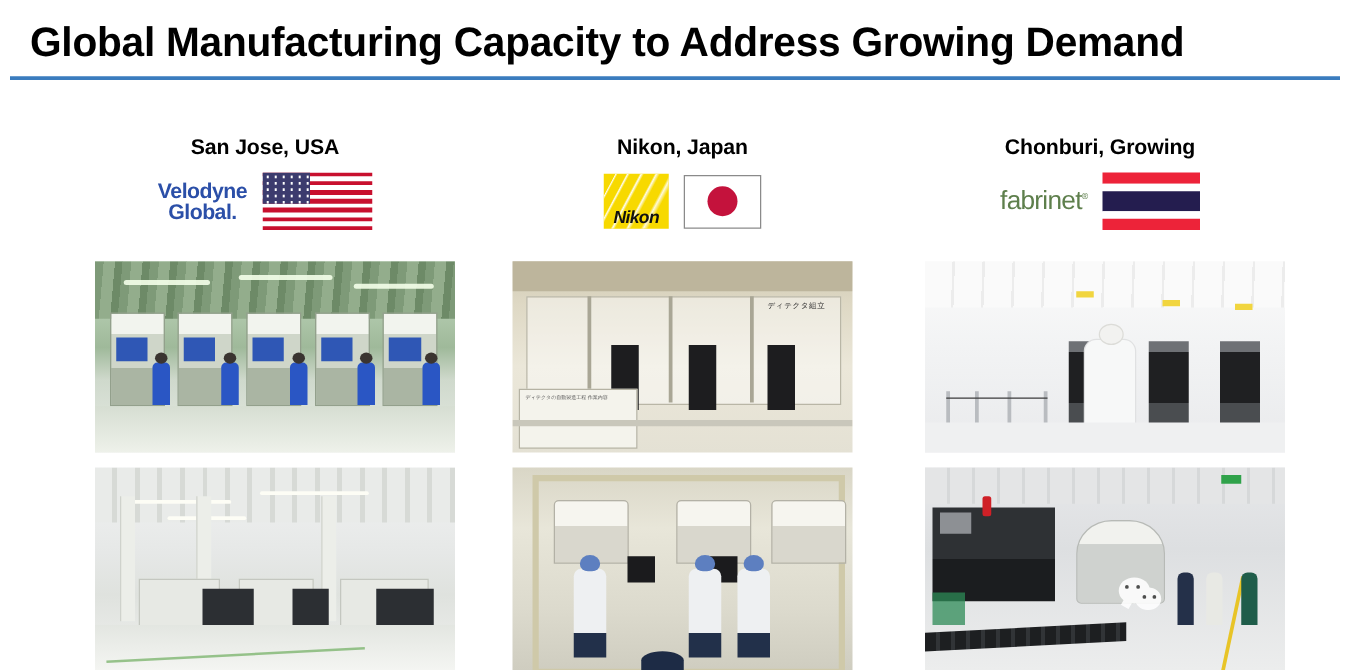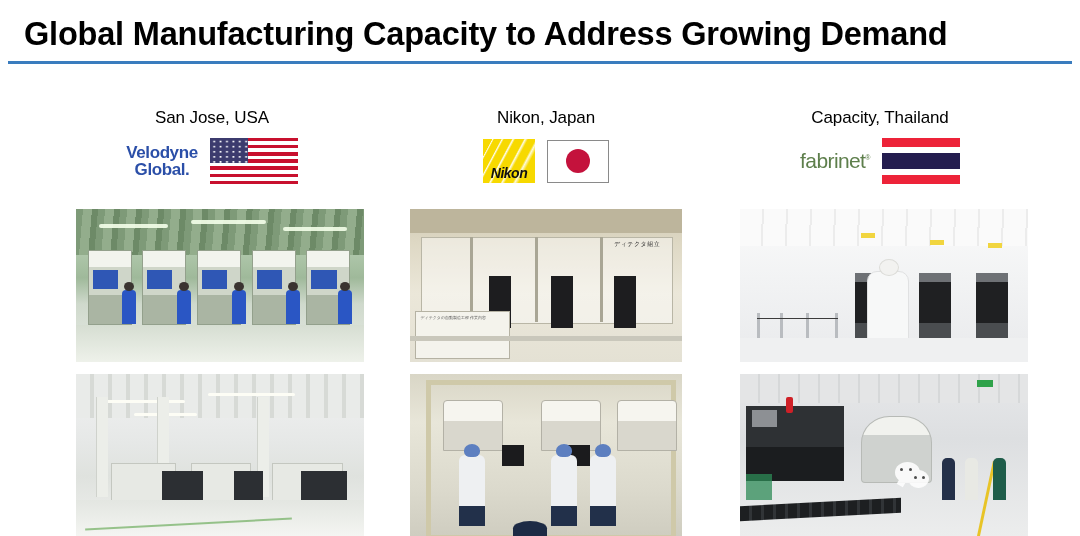--- a/index.html
+++ b/index.html
@@ -23,21 +23,21 @@
   }
 
   
   .col{position:absolute;top:0;height:536px;}
   .col-1{left:62px;width:300px;}
   .col-2{left:396px;width:300px;}
   .col-3{left:730px;width:300px;}
 
   .col-head{
     position:absolute;top:108px;width:100%;text-align:center;
-    font-size:17px;font-weight:normal;color:#000;letter-spacing:-0.1px;
+    font-size:17px;font-weight:bold;color:#000;letter-spacing:-0.1px;
   }
 
   .logo-row{
     position:absolute;top:134px;width:100%;height:54px;
     display:flex;align-items:center;justify-content:center;gap:12px;
   }
 
   
   .velodyne{
     color:#2B4FA8;font-weight:bold;line-height:17px;text-align:center;
@@ -319,21 +319,21 @@
       <div class="screen" style="left:34%"></div>
       <div class="screen" style="left:58%"></div>
       <div class="person" style="left:18%"></div>
       <div class="person" style="left:52%"></div>
       <div class="person" style="left:66%"></div>
       <div class="stool"></div>
     </div>
   </div>
 
   <div class="col col-3 c3">
-    <div class="col-head">Capacity, Thailand</div>
+    <div class="col-head">Chonburi, Growing</div>
 
     <div class="logo-row">
       <div class="fabrinet">
         <span>fabrinet</span><span class="reg">®</span>
       </div>
       <div class="flag-th">
         <i class="r"></i>
           <i class="w"></i>
           <i class="b"></i>
           <i class="w"></i>

